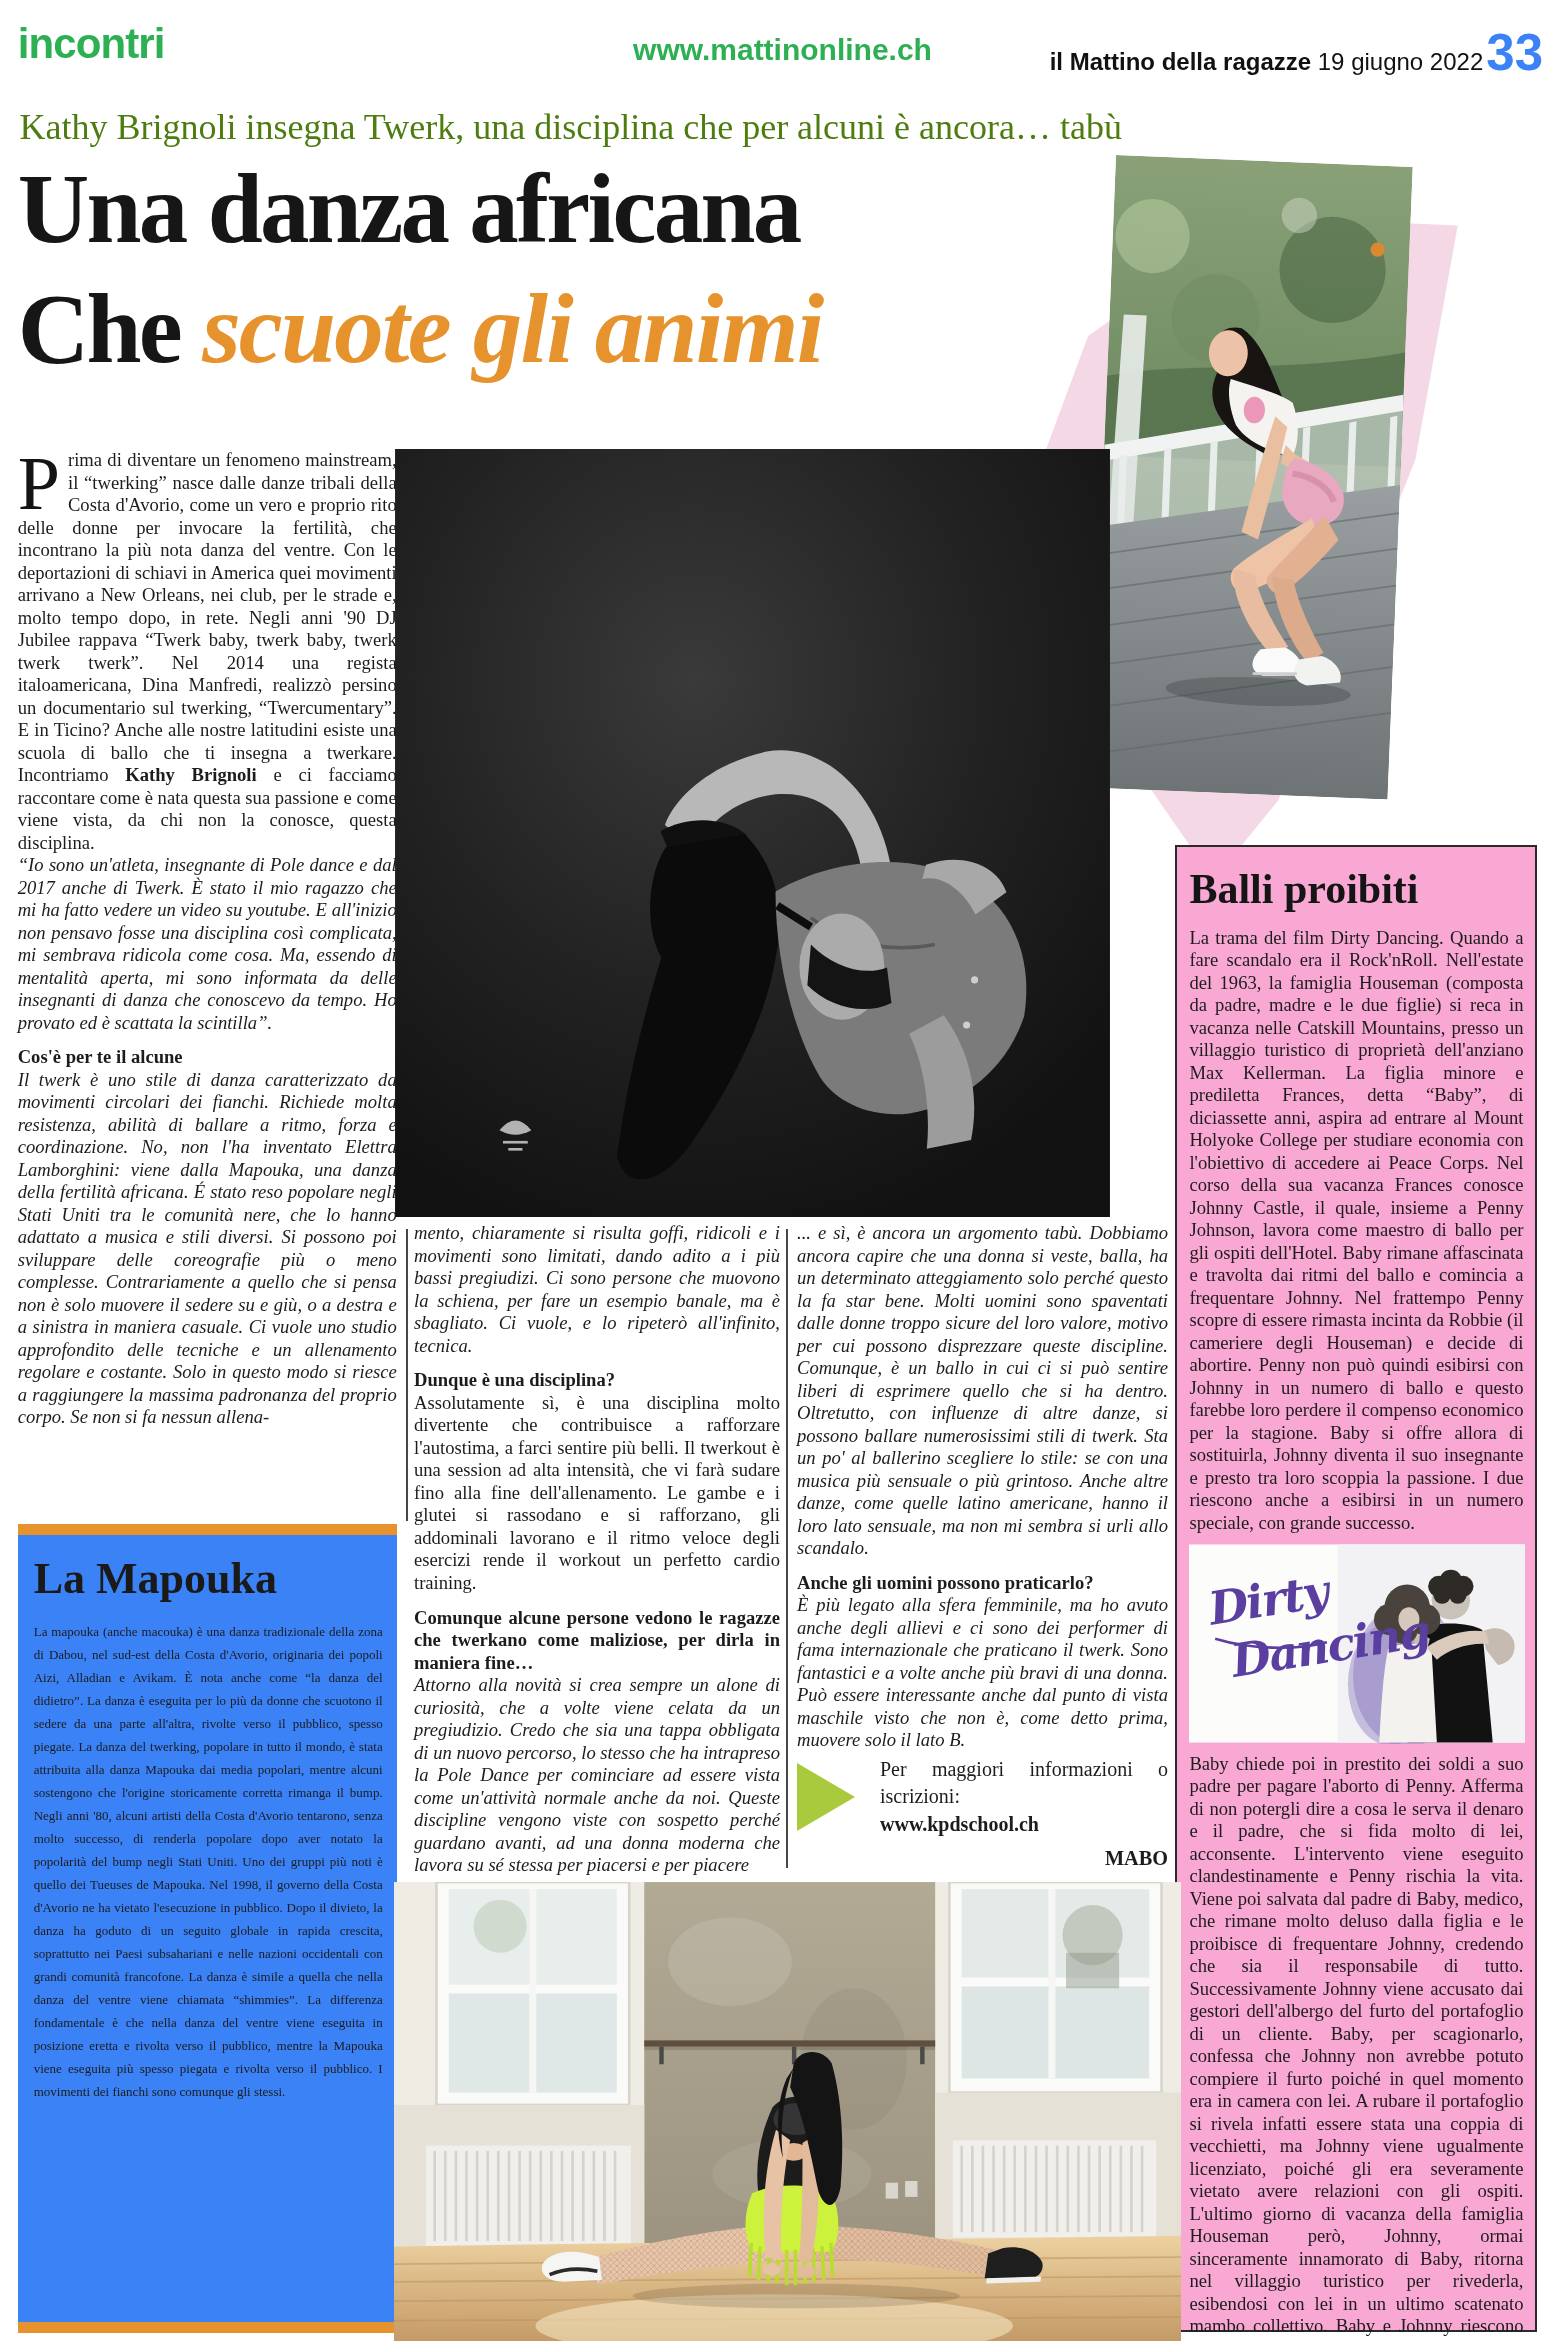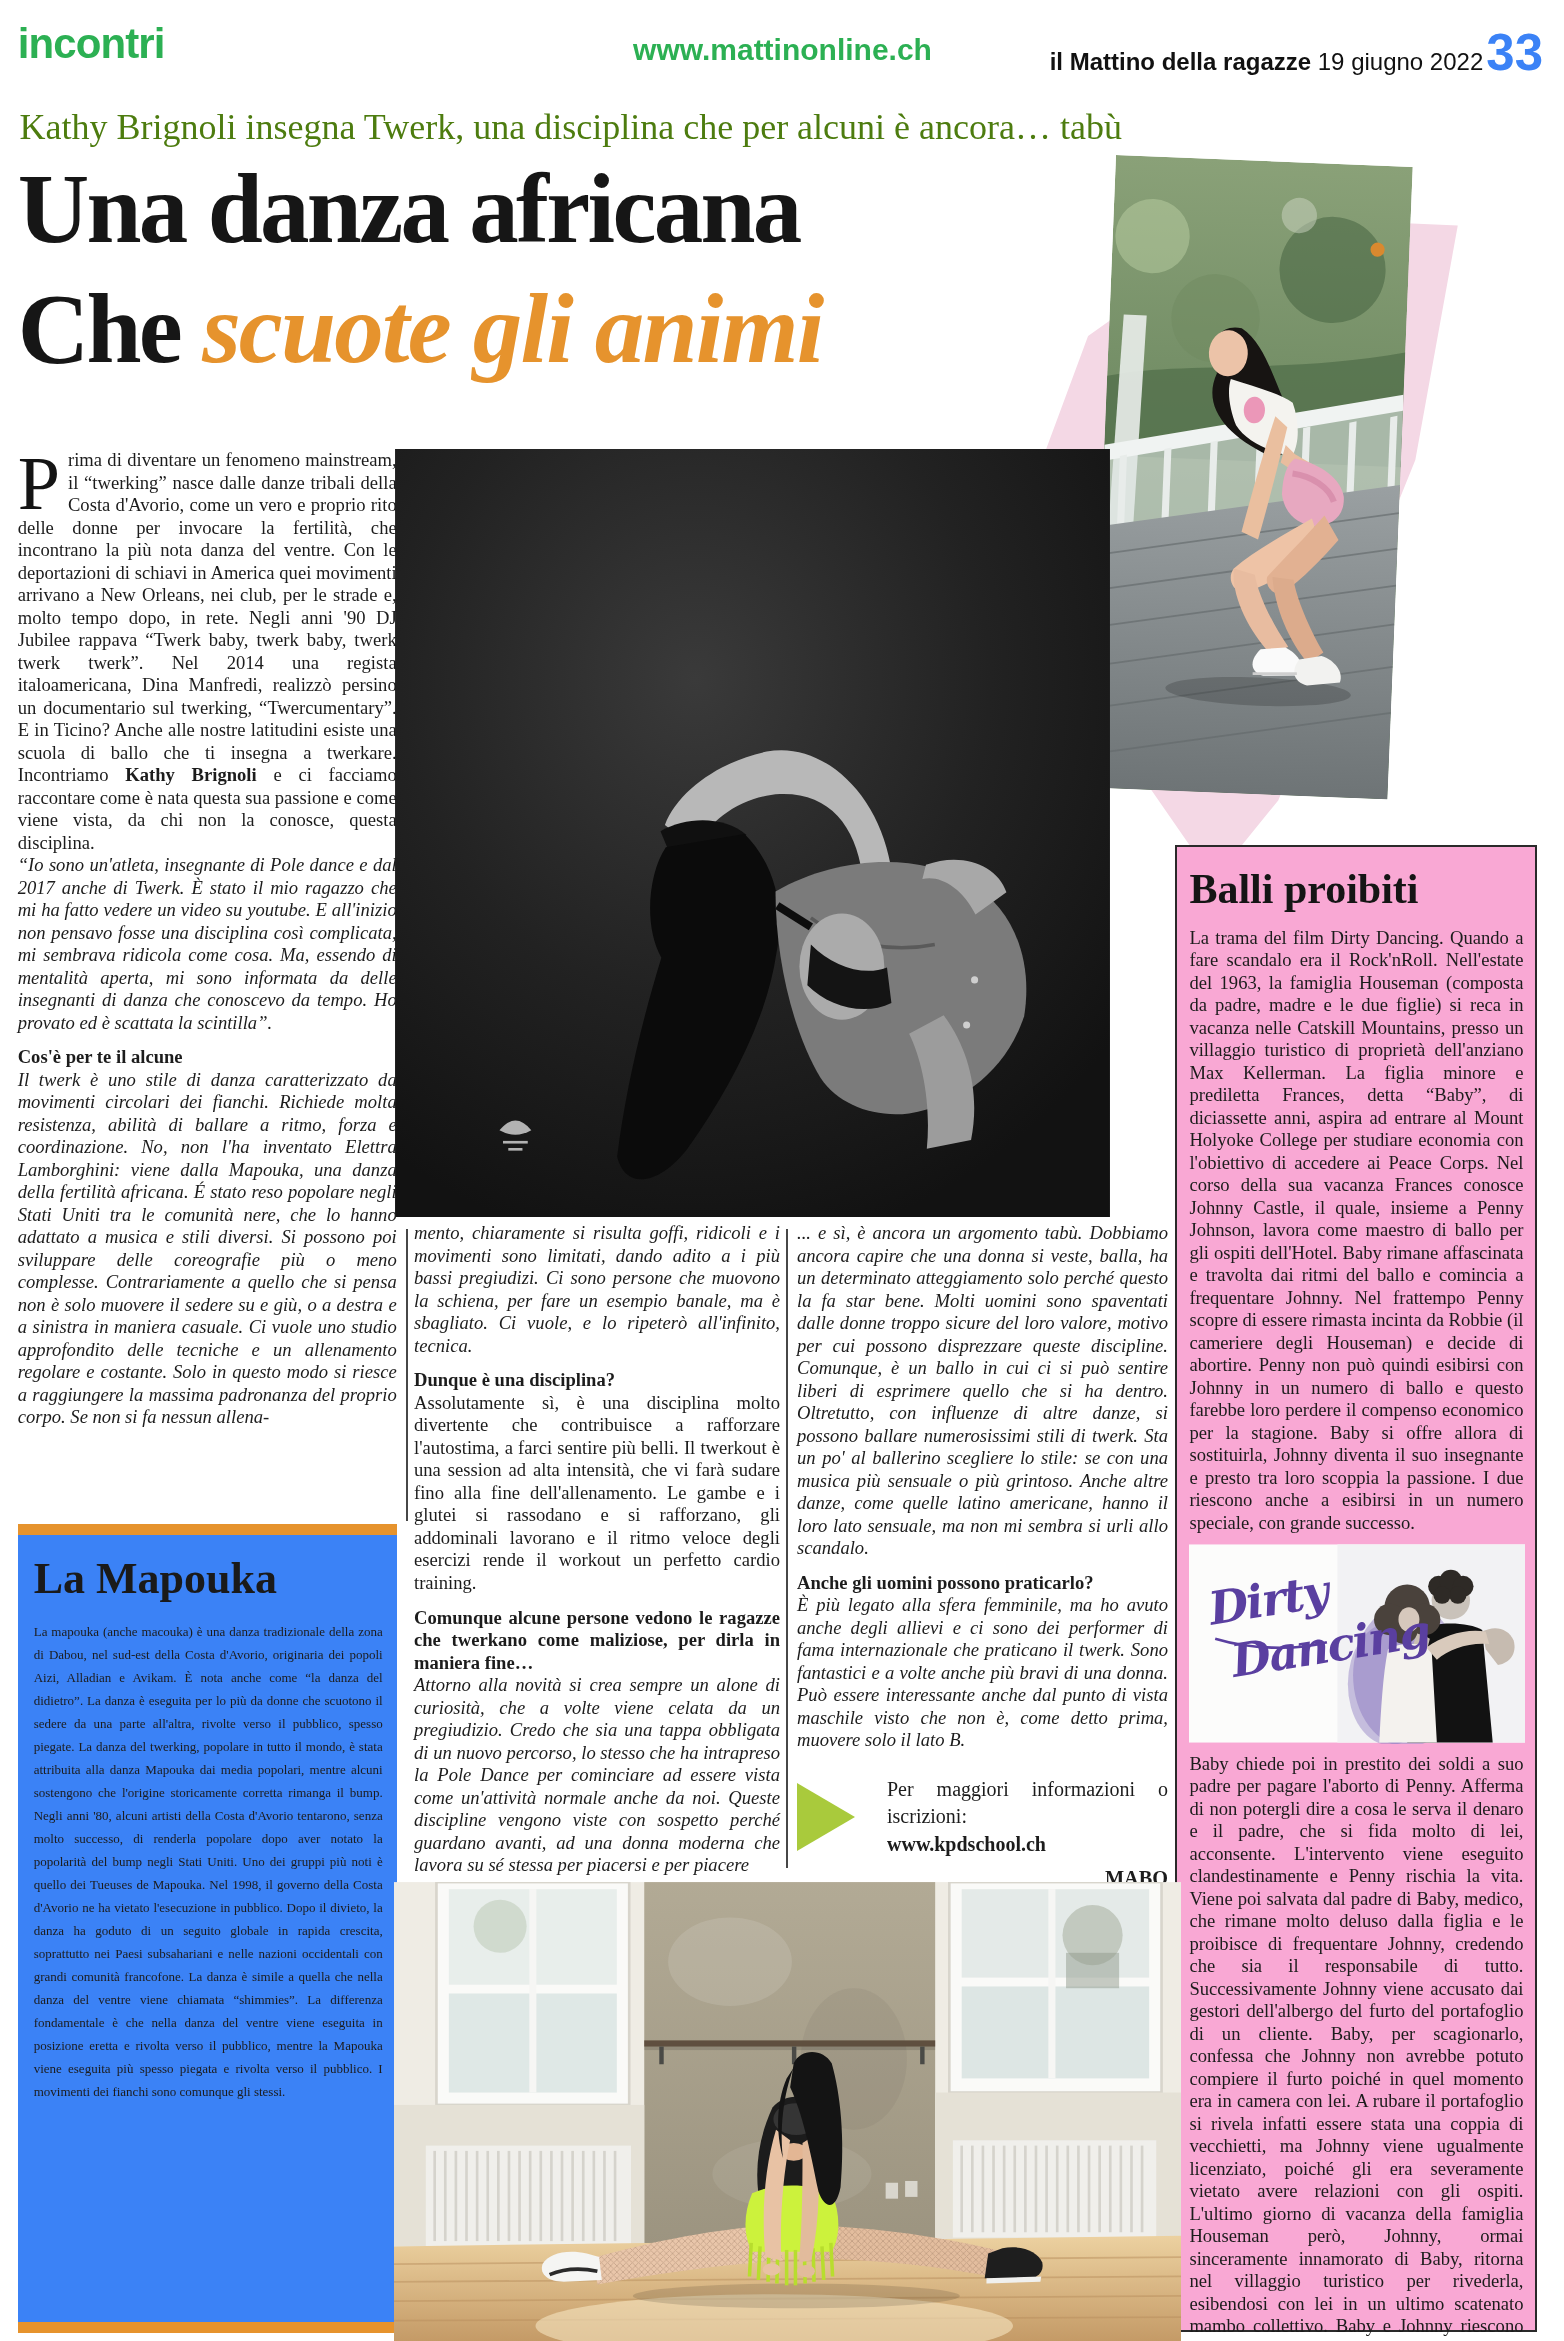--- a/index.html
+++ b/index.html
@@ -28,21 +28,21 @@
   .col2{left:414px;top:1222px;width:366px;}
   .col3{left:797px;top:1222px;width:371px;}
   .vrule{width:1.8px;background:#474747;}
   
   .photo{overflow:hidden;}
   .bw-photo{left:395px;top:449px;width:715px;height:768px;}
   .bridge-photo{left:1116px;top:155px;width:297px;height:633px;transform:rotate(2.3deg);transform-origin:top left;}
   .studio-photo{left:394px;top:1882px;width:787px;height:460px;}
   .pink-layer{left:0;top:0;width:1565px;height:2342px;pointer-events:none;}
   
-  .infoblock{display:flex;align-items:center;gap:32px;margin-top:24px;}
+  .infoblock{display:flex;align-items:center;gap:25px;margin-top:4px;}
   .play-tri{width:0;height:0;border-top:34px solid transparent;border-bottom:34px solid transparent;border-left:58px solid #a9ca3c;}
   .infotext{font-size:20px;line-height:27.4px;}
   .infotext .url{font-weight:bold;}
   .byline{font-weight:bold;font-size:20.3px;text-align:right;margin-top:8.8px;}
   
   .mapbox{left:17.7px;top:1524px;width:379px;height:809px;background:#3b82f6;
           border-top:11.5px solid #e6932d;border-bottom:11.5px solid #e6932d;box-sizing:border-box;
           padding:8.8px 14px 0 16px;}
   .mapbox h2{font-size:44px;margin:8.8px 0 16px 0;color:#1a1a1a;}
   .mapbox .body-text{font-size:13px;line-height:23px;}

